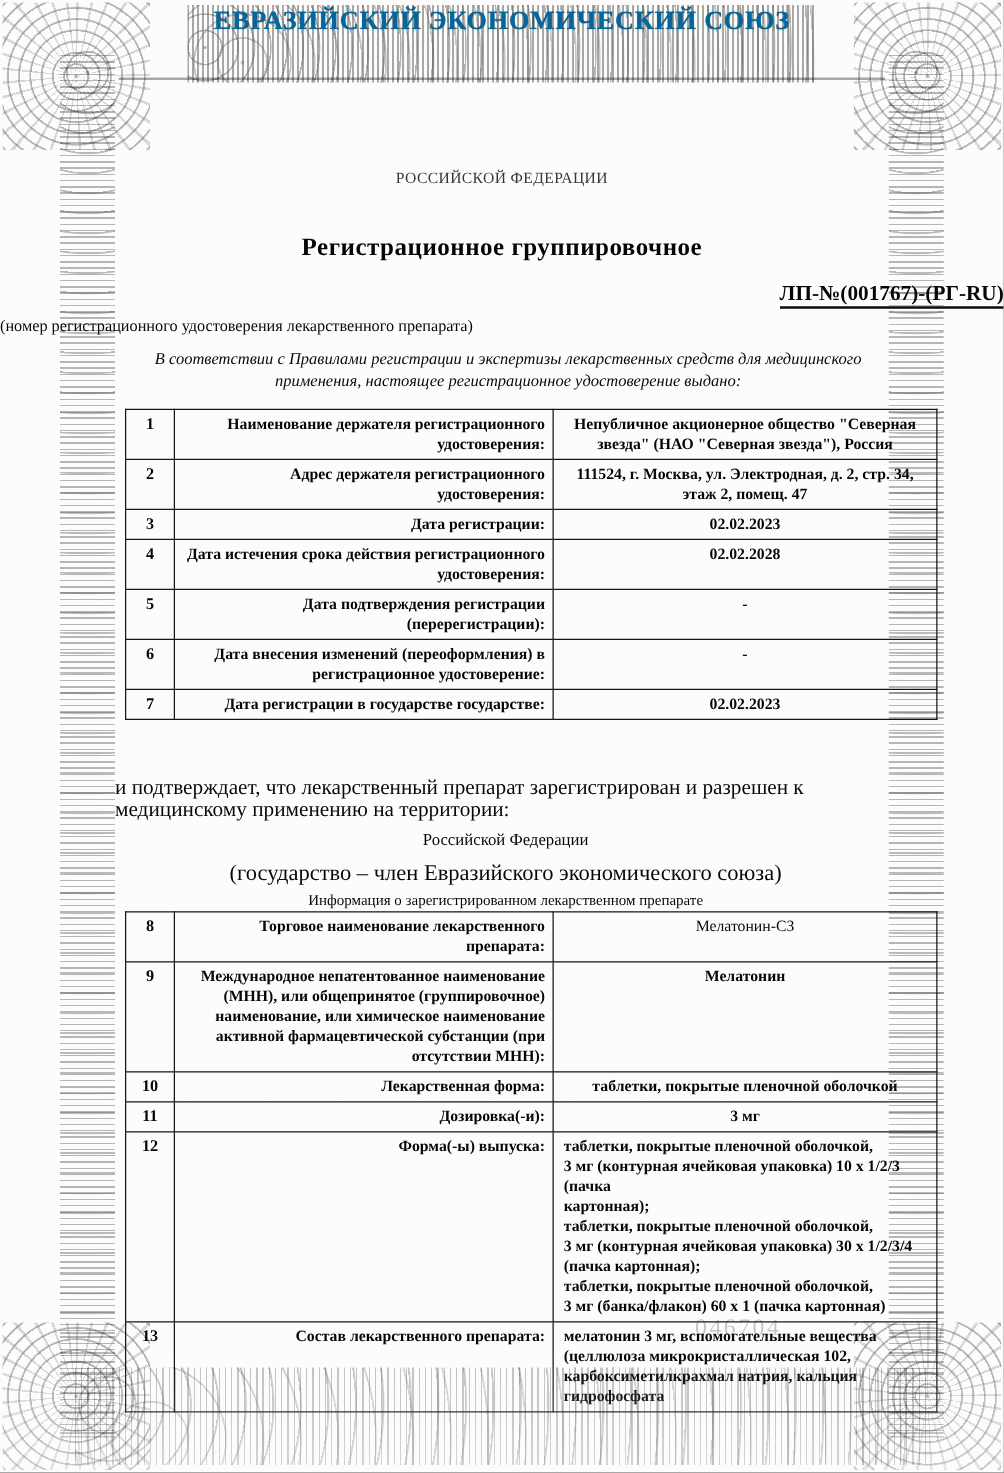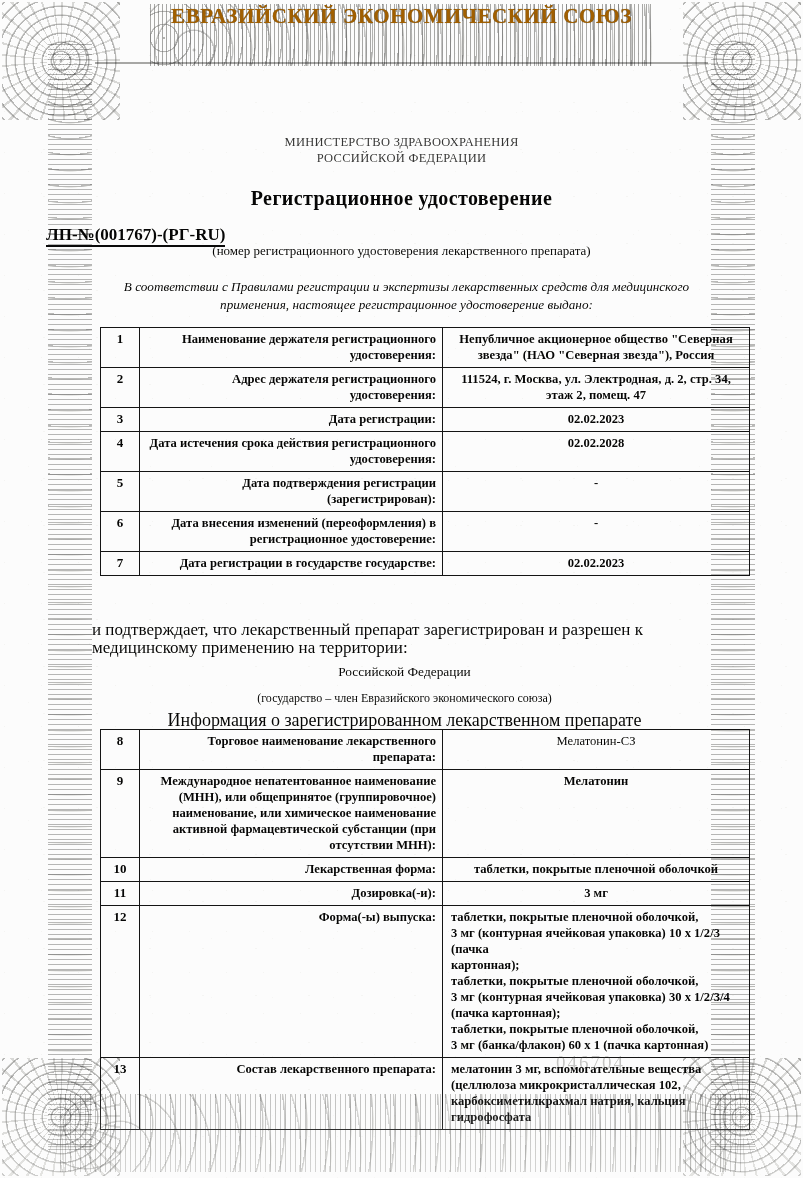--- a/index.html
+++ b/index.html
@@ -110,21 +110,21 @@
     left: 0; right: 0; top: 4px;
     text-align: center;
     z-index: 6;
   }
   .banner-title {
     display: inline-block;
     font-family: "Liberation Serif", "DejaVu Serif", serif;
     font-size: 21px;
     font-weight: bold;
     letter-spacing: 0.6px;
-    color: #a16207;
+    color: #0369a1;
     text-shadow: 0 0 1px rgba(0,0,0,0.55);
   }
 
   
   .content {
     position: absolute;
     left: 0; right: 0; top: 0;
     z-index: 5;
   }
   .ministry {
@@ -151,34 +151,32 @@
   .doc-title .l2 {
     font-size: 20px;
     font-weight: bold;
     letter-spacing: 0.2px;
     line-height: 25px;
     white-space: nowrap;
   }
   .reg-number {
     position: absolute;
     left: 0; right: 0; top: 225px;
-    text-align: left;
+    text-align: right;
     font-size: 17px;
     font-weight: bold;
     z-index: 7;
-    margin-left: 46px;
   }
   .reg-number span {
     border-bottom: 2px solid #111;
     padding-bottom: 1px;
   }
   .reg-caption {
     position: absolute;
-    left: 0; right: 0; top: 243px;
-    text-align: center;
+    left: 0; right: 0; top: 253px;
     font-size: 13px;
     font-family: Liberation Serif, serif;
   }
   .intro {
     position: absolute;
     left: 96px; right: 86px; top: 278px;
     text-align: center;
     font-size: 13.2px;
     line-height: 18px;
     font-style: italic;
@@ -222,22 +220,22 @@
   #table-info  { left: 100px; top: 729px; width: 610px; }
 
   .mid-text {
     position: absolute;
     left: 92px; right: 86px;
     font-size: 17px;
     line-height: 18px;
   }
   #confirm-text { top: 621px; text-align: left; }
   #country-name { top: 663px; text-align: center; font-size: 13.4px; }
-  #country-note { top: 689px; text-align: center; font-size: 12px; }
-  #info-heading { top: 711px; text-align: center; font-size: 18px; }
+  #country-note { top: 689px; text-align: center; font-size: 18px; }
+  #info-heading { top: 711px; text-align: center; font-size: 12px; }
 
   .pack-list { text-align: left; padding-left: 2px; }
   .pack-list div { line-height: 16px; }
 
   
   .watermark {
     position: absolute;
     left: 556px; top: 1052px;
     font-size: 19px;
     letter-spacing: 2px;
@@ -286,26 +284,25 @@
 
   <div class="speckle"></div>
 
   <div class="banner">
     <div class="banner-title">ЕВРАЗИЙСКИЙ ЭКОНОМИЧЕСКИЙ СОЮЗ</div>
   </div>
 
   <div class="content">
 
     <div class="ministry">
-      <div>МИНИСТЕРСТВО ЗДРАВООХРАНЕНИЯ</div>
       <div>РОССИЙСКОЙ ФЕДЕРАЦИИ</div>
     </div>
 
     <div class="doc-title">
-      <div class="l1">Регистрационное удостоверение</div>
+      <div class="l1">Регистрационное группировочное</div>
     </div>
 
     <div class="reg-number">
       <span>ЛП-№(001767)-(РГ-RU)</span>
     </div>
 
     <div class="reg-caption">(номер регистрационного удостоверения лекарственного препарата)</div>
 
     <div class="intro">В соответствии с Правилами регистрации и экспертизы лекарственных средств для медицинского применения, настоящее регистрационное удостоверение выдано:</div>
 
@@ -326,21 +323,21 @@
           <td class="col-label">Дата регистрации:</td>
           <td class="col-value">02.02.2023</td>
         </tr>
         <tr>
           <td class="col-num">4</td>
           <td class="col-label">Дата истечения срока действия регистрационного удостоверения:</td>
           <td class="col-value">02.02.2028</td>
         </tr>
         <tr>
           <td class="col-num">5</td>
-          <td class="col-label">Дата подтверждения регистрации (зарегистрирован):</td>
+          <td class="col-label">Дата подтверждения регистрации (перерегистрации):</td>
           <td class="col-value">-</td>
         </tr>
         <tr>
           <td class="col-num">6</td>
           <td class="col-label">Дата внесения изменений (переоформления) в регистрационное удостоверение:</td>
           <td class="col-value">-</td>
         </tr>
         <tr>
           <td class="col-num">7</td>
           <td class="col-label">Дата регистрации в государстве государстве:</td>

